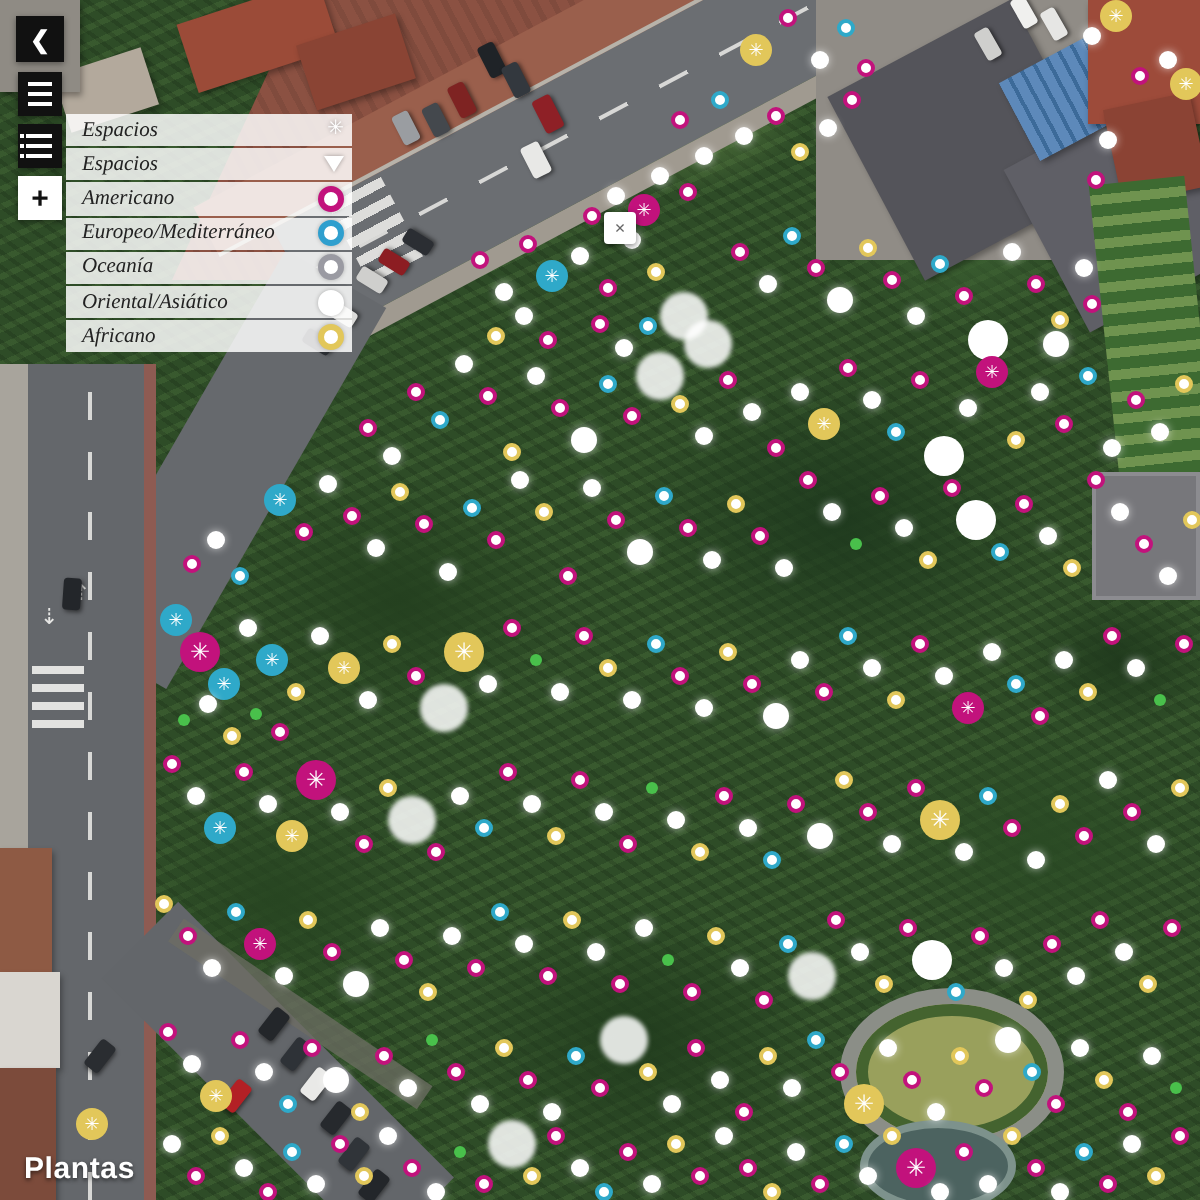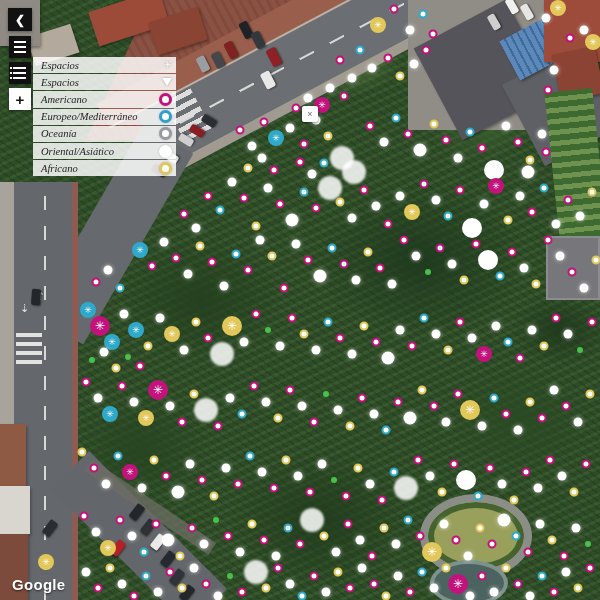--- a/index.html
+++ b/index.html
@@ -592,14 +592,14 @@
     <div class="row">
       <span class="lbl">Oriental/Asiático</span>
       <span class="swatch" style="border-color: rgb(255, 255, 255); background: rgb(255, 255, 255);"></span>
     </div>
     <div class="row">
       <span class="lbl">Africano</span>
       <span class="swatch" style="border-color: rgb(226, 199, 90); background: rgb(255, 255, 255);"></span>
     </div>
   </div>
 
-  <div id="google">Google</div>
+  <div id="google">Plantas</div>
 </div>
 
 </body></html>

